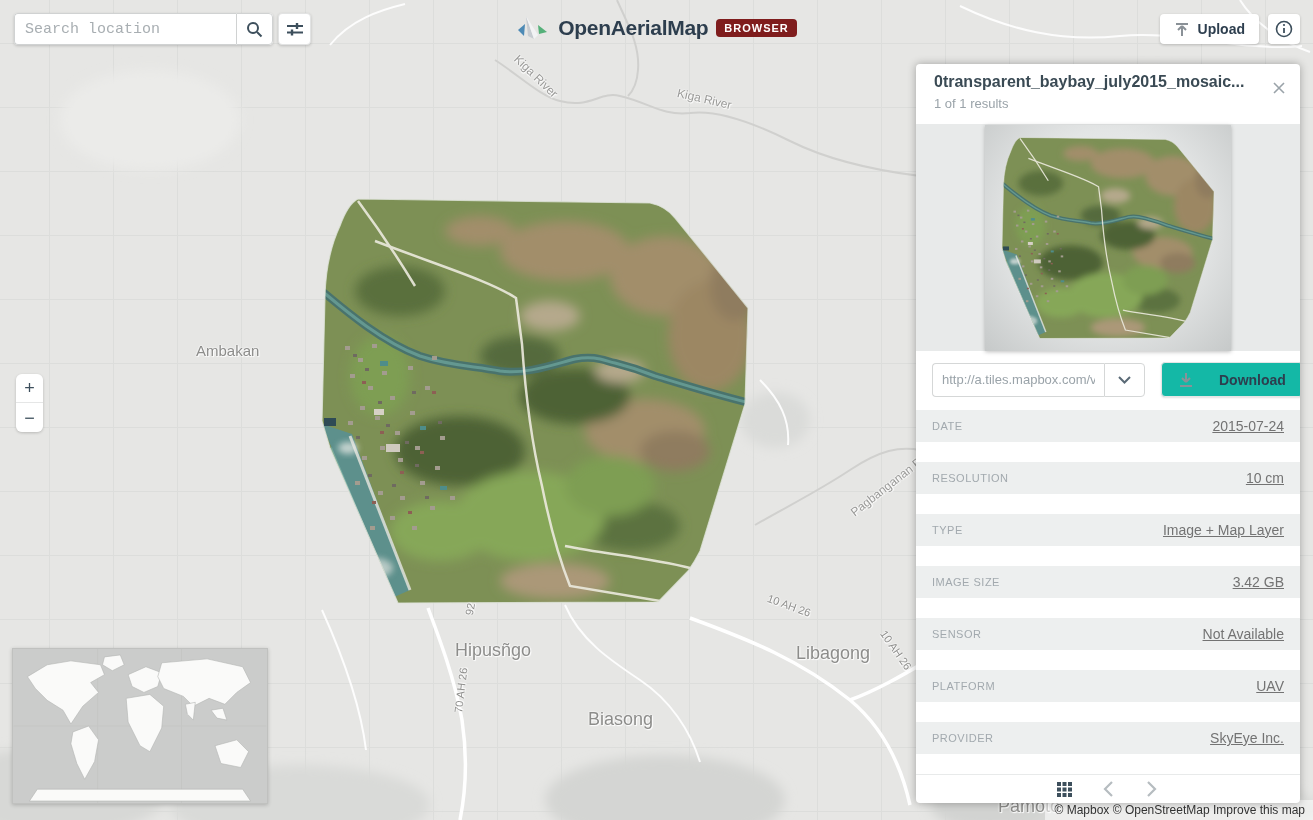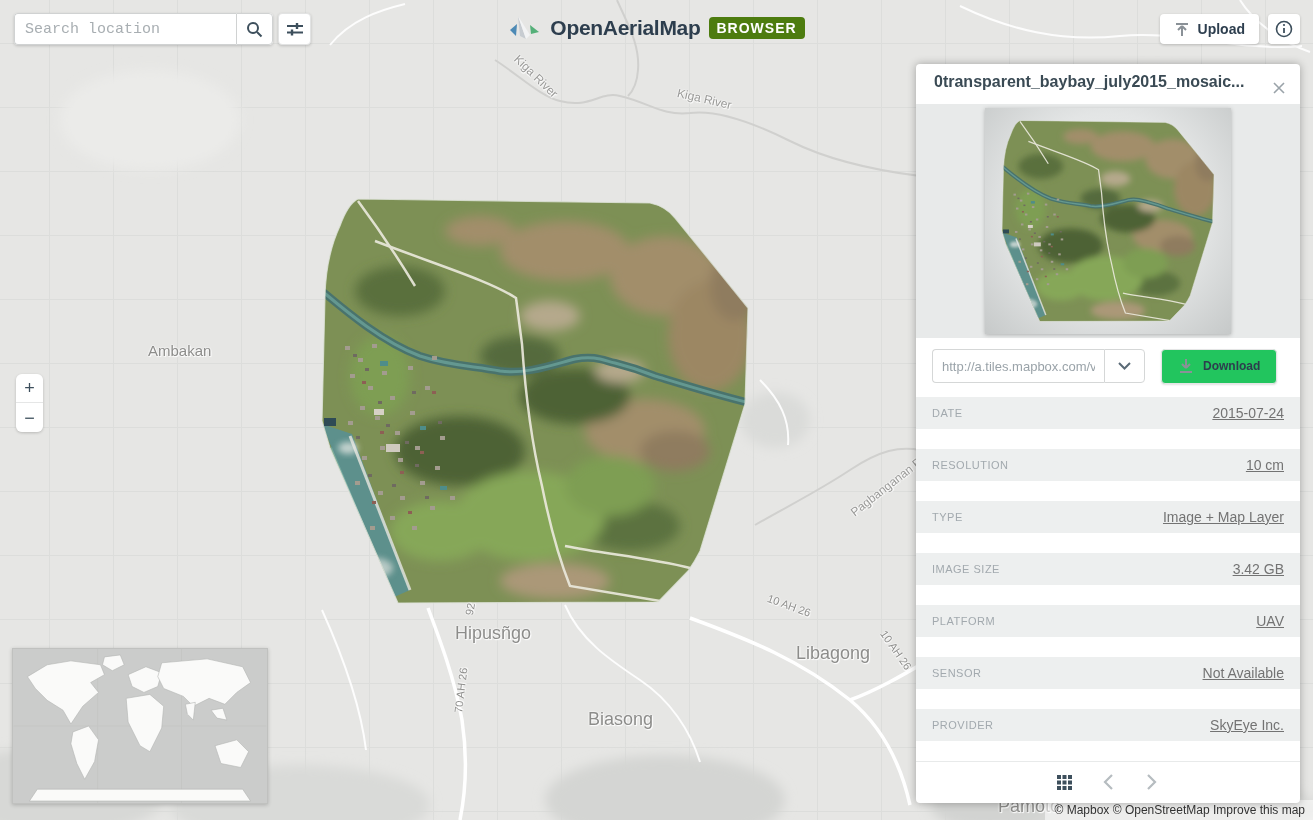--- a/index.html
+++ b/index.html
@@ -11,40 +11,40 @@
     background-image:
       linear-gradient(to right, #dcdddb 1px, transparent 1px),
       linear-gradient(to bottom, #dcdddb 1px, transparent 1px);
     background-size:64px 64px; background-position:49px 43px; }
   .map svg.base { position:absolute; inset:0; }
 
   .map-label { position:absolute; color:#8d8d8b; white-space:nowrap;
     text-shadow:0 0 2px #fff, 0 0 2px #fff, 1px 1px 1px #fff; pointer-events:none; }
   .lbl-river { font-size:12px; color:#9a9a98; }
   .lbl-place { font-size:18px; color:#8c8c8a; }
-  .lbl-town  { font-size:15px; color:#8c8c8a; }
+  .lbl-town  { font-size:15px; color:#8c8c8a;margin-left:48px; }
   .lbl-road  { font-size:11px; color:#8e8e8c; }
 
   
   .search-wrap { position:absolute; left:14px; top:13px; display:flex;
     box-shadow:0 1px 3px rgba(0,0,0,.18); border-radius:4px; background:#fff; }
   .search-input { width:222px; height:32px; border:1px solid #d0d2d2; border-right:none;
     border-radius:4px 0 0 4px; padding:0 10px; font-size:15px; color:#555; outline:none;
     font-family:Liberation Mono, monospace; }
   .search-input::placeholder { color:#a8aeb2; }
   .search-btn { width:37px; height:32px; background:#fff; border:1px solid #d0d2d2;
     border-radius:0 4px 4px 0; display:flex; align-items:center; justify-content:center; cursor:pointer; }
   .filter-btn { position:absolute; left:278px; top:13px; width:33px; height:32px; background:#fff;
     border:1px solid #e2e3e3; border-radius:4px; box-shadow:0 1px 3px rgba(0,0,0,.18);
     display:flex; align-items:center; justify-content:center; cursor:pointer; }
 
   .logo { position:absolute; left:0; right:0; top:13px; display:flex; align-items:center;
     justify-content:center; gap:8px; pointer-events:none; }
   .logo-title { font-size:21px; font-weight:bold; color:#2d3e4e; letter-spacing:-.3px; }
-  .logo-badge { background:#4d7c0f; color:#fff; font-size:14px; font-weight:bold;
+  .logo-badge { background:#7f1d1d; color:#fff; font-size:11px; font-weight:bold;
     letter-spacing:1px; padding:3px 8px; border-radius:4px; }
 
   .topright { position:absolute; right:13px; top:14px; display:flex; gap:9px; }
   .btn-upload { height:30px; padding:1px 14px; background:#fff; border:none; border-radius:4px;
     box-shadow:0 1px 3px rgba(0,0,0,.2); display:flex; align-items:center; gap:8px;
     font-size:14px; font-weight:bold; color:#2d3e4e; cursor:pointer;
     font-family:"Liberation Sans", sans-serif; }
   .btn-info { width:32px; height:30px; background:#fff; border:none; border-radius:4px;
     box-shadow:0 1px 3px rgba(0,0,0,.2); display:flex; align-items:center; justify-content:center;
     cursor:pointer; }
@@ -83,23 +83,23 @@
     background:radial-gradient(ellipse at 50% 45%, #f3f4f4 0%, #e3e5e5 55%, #c6c9c9 100%);
     box-shadow:0 1px 4px rgba(0,0,0,.25); position:relative; }
   .panel-actions { padding:11px 16px; display:flex; align-items:center; }
   .url-group { display:flex; }
   .url-input { width:172px; height:34px; border:1px solid #d5d7d7; border-right:none;
     border-radius:4px 0 0 4px; padding:0 9px; font-size:13px; color:#9aa3a9; outline:none;
     background:#fff; font-family:"Liberation Sans", sans-serif; }
   .url-dd { width:41px; height:34px; border:1px solid #d5d7d7; background:#fff;
     border-radius:0 4px 4px 0; display:flex; align-items:center; justify-content:center;
     cursor:pointer; }
-  .btn-download { margin-left:16px; height:35px; padding:0 16px; background:#22c55e;
+  .btn-download { margin-left:16px; height:35px; padding:0 16px; background:#14b8a6;
     border:1px solid #e4e5e5; border-radius:4px; box-shadow:0 1px 2px rgba(0,0,0,.12);
-    display:flex; align-items:center; gap:9px; font-size:12px; font-weight:bold; color:#2d3e4e;
+    display:flex; align-items:center; gap:25px; font-size:14px; font-weight:bold; color:#2d3e4e;
     cursor:pointer; font-family:"Liberation Sans", sans-serif; }
   .meta { padding:2px 0 0 0; }
   .meta-row { background:#edefef; height:32px; margin-bottom:20px; padding:0 16px;
     display:flex; align-items:center; justify-content:space-between; }
   .meta-label { font-size:11px; color:#a2a9ae; letter-spacing:.5px; text-transform:uppercase; }
   .meta-value { font-size:14px; color:#737373;text-decoration:underline; }
   .panel-foot { margin-top:auto; border-top:1px solid #e8eaea; height:48px;
     display:flex; align-items:center; justify-content:center; gap:20px; }
   .foot-btn { background:none; border:none; cursor:pointer; display:flex;
     align-items:center; justify-content:center; width:24px; height:24px; }
@@ -265,21 +265,21 @@
   </svg>
 
   <div class="map-label lbl-river" style="left:521px; top:52px; transform:rotate(44deg); transform-origin:left top;">Kiga River</div>
   <div class="map-label lbl-river" style="left:679px; top:86px; transform:rotate(13deg); transform-origin:left top;">Kiga River</div>
   <div class="map-label lbl-town" style="left:148px; top:342px;">Ambakan</div>
   <div class="map-label lbl-river" style="left:848px; top:508px; transform:rotate(-38deg); transform-origin:left top;">Pagbanganan River</div>
   <div class="map-label lbl-road" style="left:770px; top:592px; transform:rotate(20deg); transform-origin:left top;">10 AH 26</div>
   <div class="map-label lbl-road" style="left:888px; top:628px; transform:rotate(55deg); transform-origin:left top;">10 AH 26</div>
   <div class="map-label lbl-road" style="left:452px; top:712px; transform:rotate(-83deg); transform-origin:left top;">70 AH 26</div>
   <div class="map-label lbl-road" style="left:463px; top:614px; transform:rotate(-80deg); transform-origin:left top;">92</div>
-  <div class="map-label lbl-place" style="left:455px; top:623px;">Hipusñgo</div>
+  <div class="map-label lbl-place" style="left:455px; top:640px;">Hipusñgo</div>
   <div class="map-label lbl-place" style="left:796px; top:643px;">Libagong</div>
   <div class="map-label lbl-place" style="left:588px; top:709px;">Biasong</div>
   <div class="map-label lbl-place" style="left:998px; top:796px; color:#8c8c8a;">Pamoto</div>
 </div>
 
 <div class="search-wrap">
   <input class="search-input" placeholder="Search location" style="">
   <button class="search-btn">
     <span class="icon">
       <svg width="17" height="17" viewBox="0 0 17 17">
@@ -363,20 +363,21 @@
 
 <div class="attrib">
   <a href="#">© Mapbox</a>
   <a href="#">© OpenStreetMap</a>
   <a href="#" class="bold">Improve this map</a>
 </div>
 
 <div class="panel">
   <div class="panel-head">
     <div class="panel-title">0transparent_baybay_july2015_mosaic...</div>
+    <div class="panel-sub">1 of 1 results</div>
     <button class="panel-close">
       <span class="icon">
         <svg width="14" height="14" viewBox="0 0 14 14">
             <path d="M2,2 L12,12 M12,2 L2,12" stroke="#9aa3a9" stroke-width="1.6"></path>
           </svg>
       </span>
     </button>
   </div>
 
   <div class="panel-media">
@@ -420,26 +421,26 @@
     </div>
     <div class="meta-row">
       <span class="meta-label">TYPE</span>
       <span class="meta-value">Image + Map Layer</span>
     </div>
     <div class="meta-row">
       <span class="meta-label">IMAGE SIZE</span>
       <span class="meta-value">3.42 GB</span>
     </div>
     <div class="meta-row">
+      <span class="meta-label">SENSOR</span>
+      <span class="meta-value">Not Available</span>
+    </div>
+    <div class="meta-row">
       <span class="meta-label">PLATFORM</span>
       <span class="meta-value">UAV</span>
-    </div>
-    <div class="meta-row">
-      <span class="meta-label">SENSOR</span>
-      <span class="meta-value">Not Available</span>
     </div>
     <div class="meta-row">
       <span class="meta-label">PROVIDER</span>
       <span class="meta-value">SkyEye Inc.</span>
     </div>
   </div>
 
   <div class="panel-foot">
     <button class="foot-btn">
       <span class="icon">

